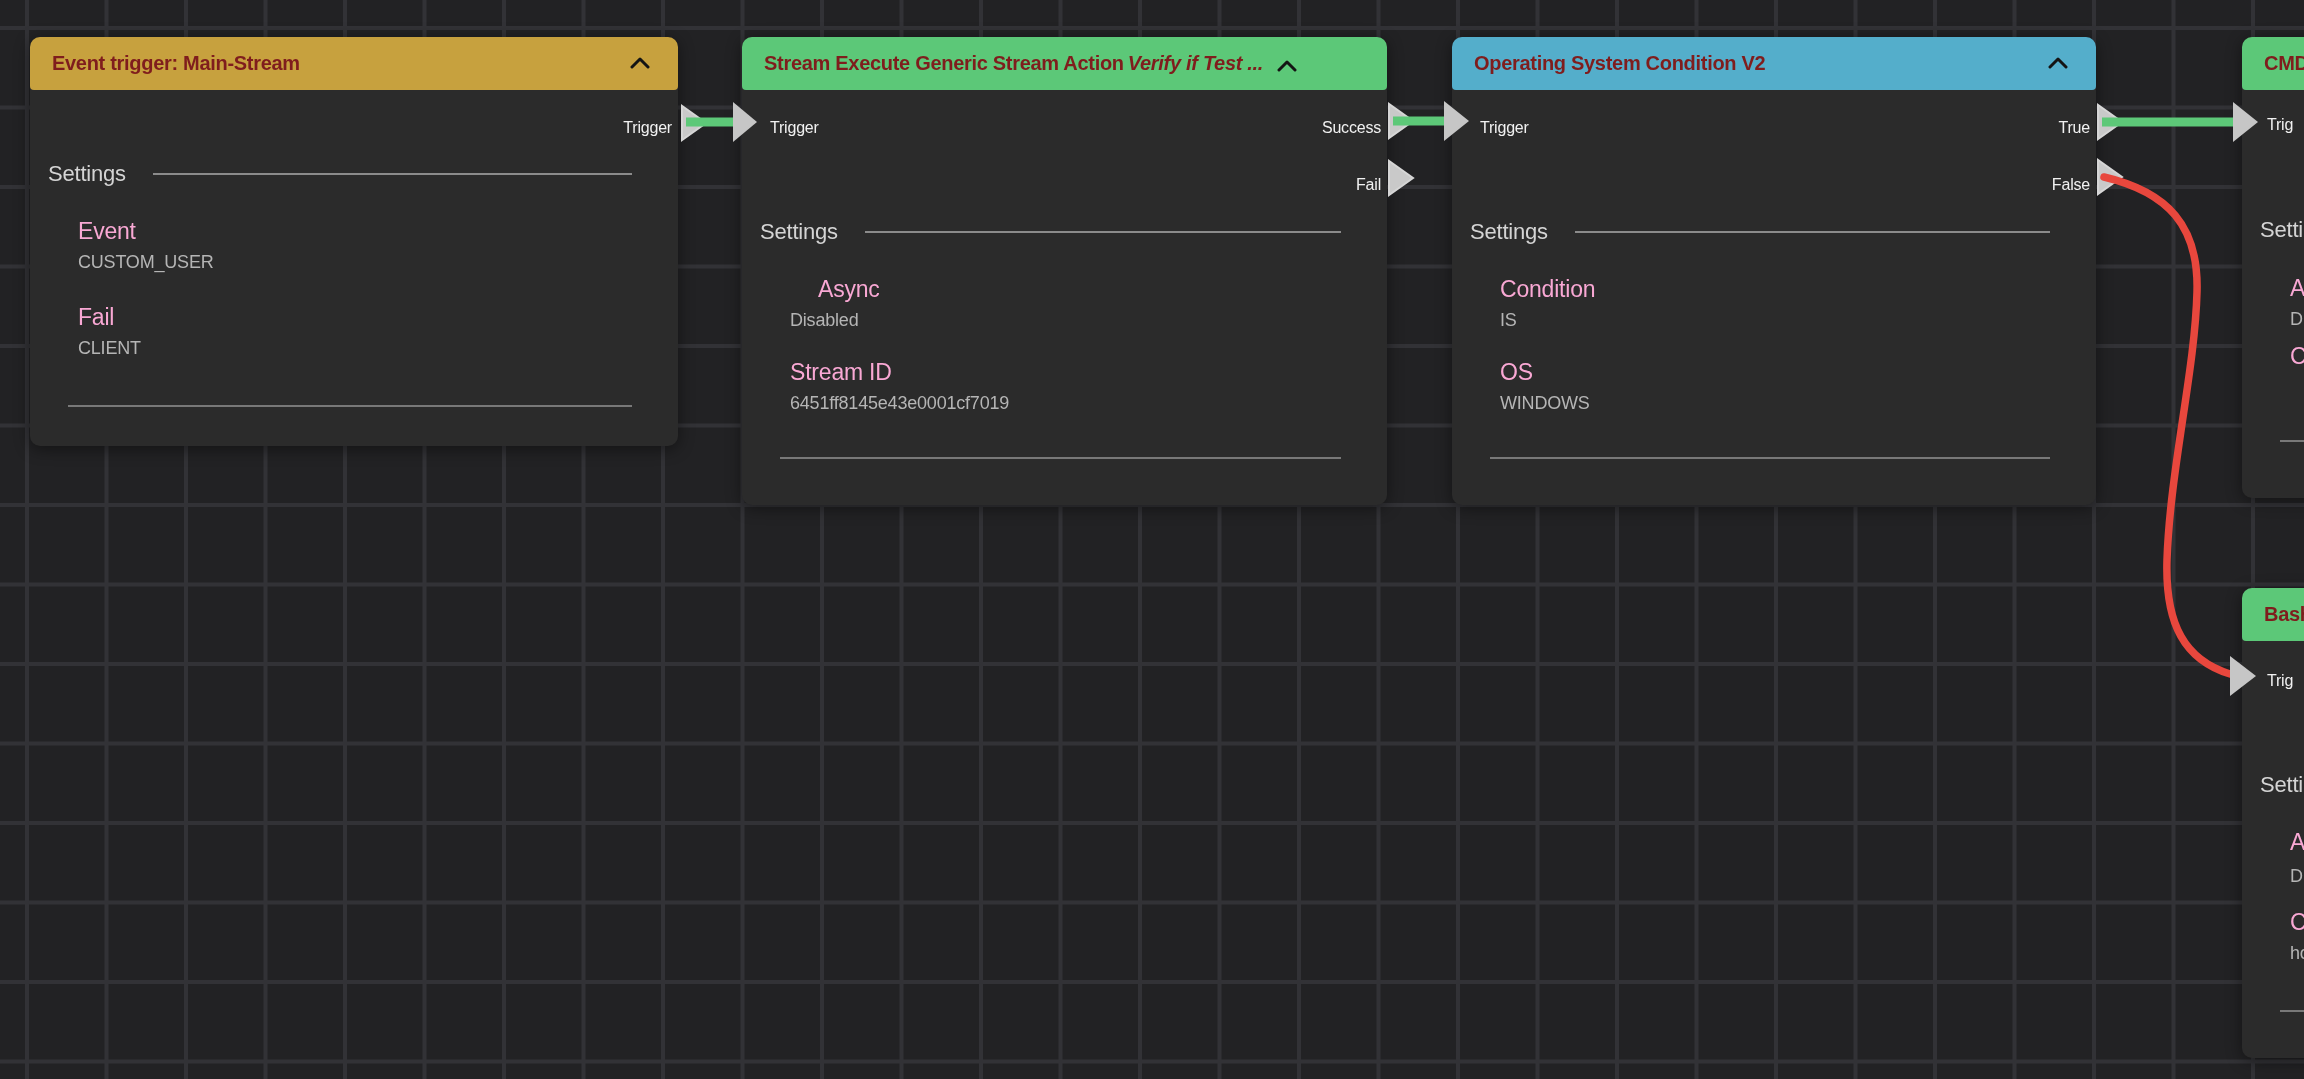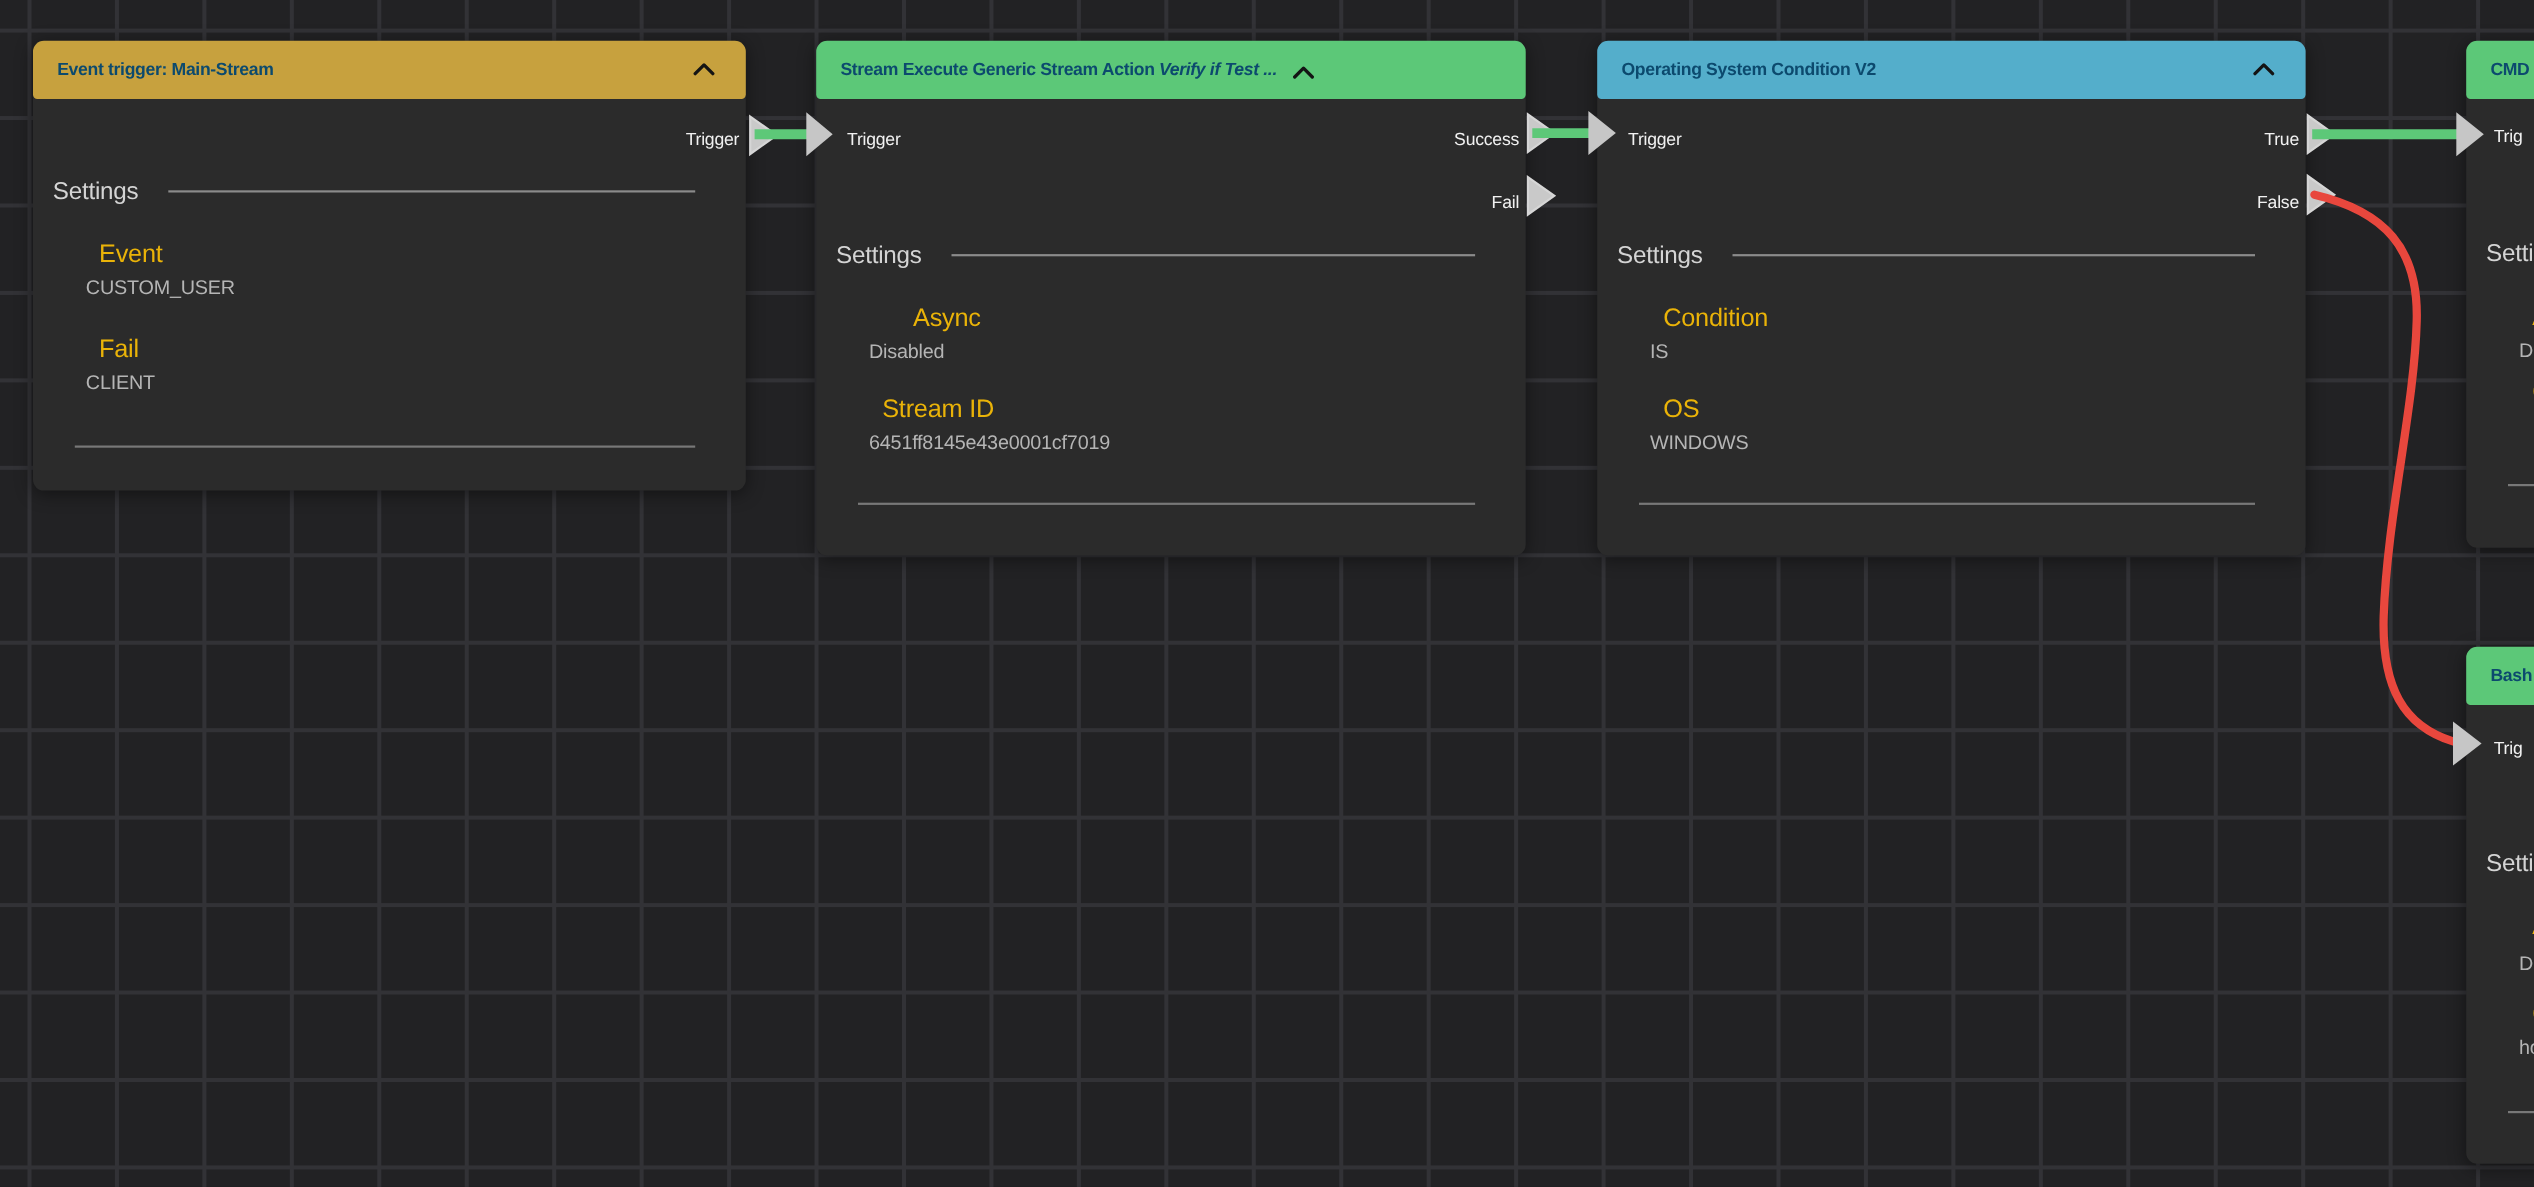--- a/index.html
+++ b/index.html
@@ -26,21 +26,21 @@
     position:absolute;left:0;top:0;right:0;height:53px;
     border-radius:10px 10px 4px 4px;
     display:flex;align-items:center;
     padding-left:22px;box-sizing:border-box;
   }
   .node-header.clipped{border-radius:10px 0 0 4px;}
   .hdr-gold{background:#c7a13e;}
   .hdr-green{background:#5cc878;}
   .hdr-blue{background:#54aecb;}
   .node-title{
-    font-size:16px;font-weight:600;color:#0c4a6e;
+    font-size:20px;font-weight:600;color:#7f1d1d;
     letter-spacing:-0.3px;white-space:nowrap;
   }
   .node-title .em{font-style:italic;margin-left:4px;}
   .caret{position:absolute;right:28px;top:20px;}
   .caret.inline{position:static;margin-left:14px;margin-top:4px;}
   .port-label{
     position:absolute;transform:translateY(-50%);
     font-size:16px;color:#f1f1f1;white-space:nowrap;
   }
   .port-out{right:6px;text-align:right;}
@@ -48,22 +48,22 @@
   .settings-row{position:absolute;left:0;right:0;}
   .settings-label{
     position:absolute;left:18px;transform:translateY(-50%);
     font-size:22px;color:#d4d4d4;white-space:nowrap;
   }
   .settings-line{
     position:absolute;left:123px;right:46px;height:2px;
     background:#8b8b8b;transform:translateY(-1px);
   }
   .field-label{
-    position:absolute;left:60px;transform:translateY(-50%);
-    font-size:23px;color:#eab308;white-space:nowrap;
+    position:absolute;left:48px;transform:translateY(-50%);
+    font-size:23px;color:#f9a8d4;white-space:nowrap;
   }
   .field-value{
     position:absolute;left:48px;transform:translateY(-50%);
     font-size:18px;color:#b5b5b5;white-space:nowrap;
   }
   .divider{
     position:absolute;left:38px;right:46px;height:2px;
     background:#787878;
   }
   .divider.clipped{right:-60px;}

